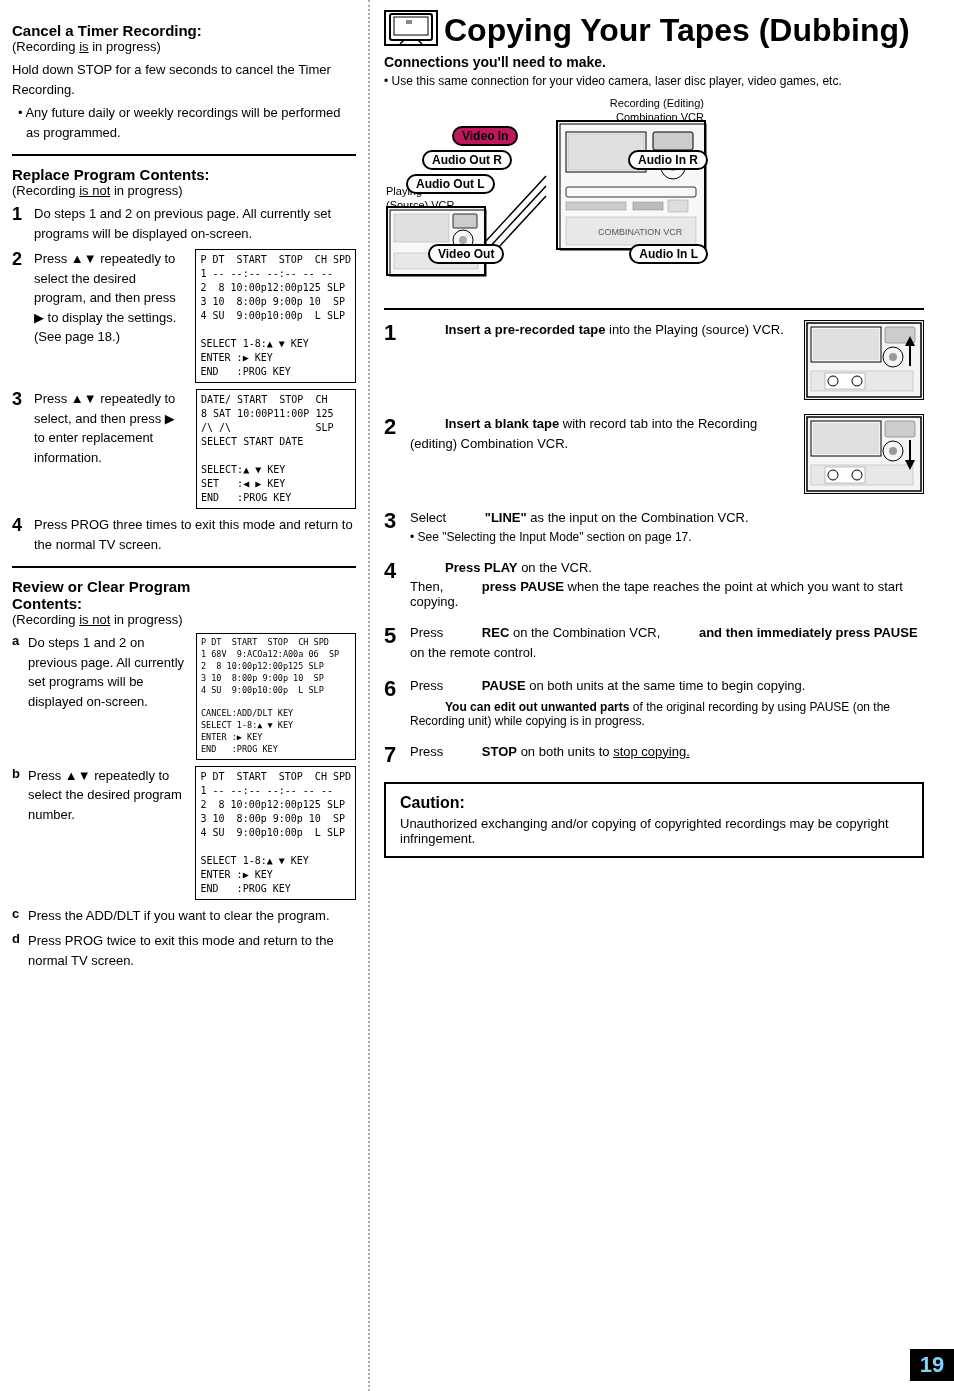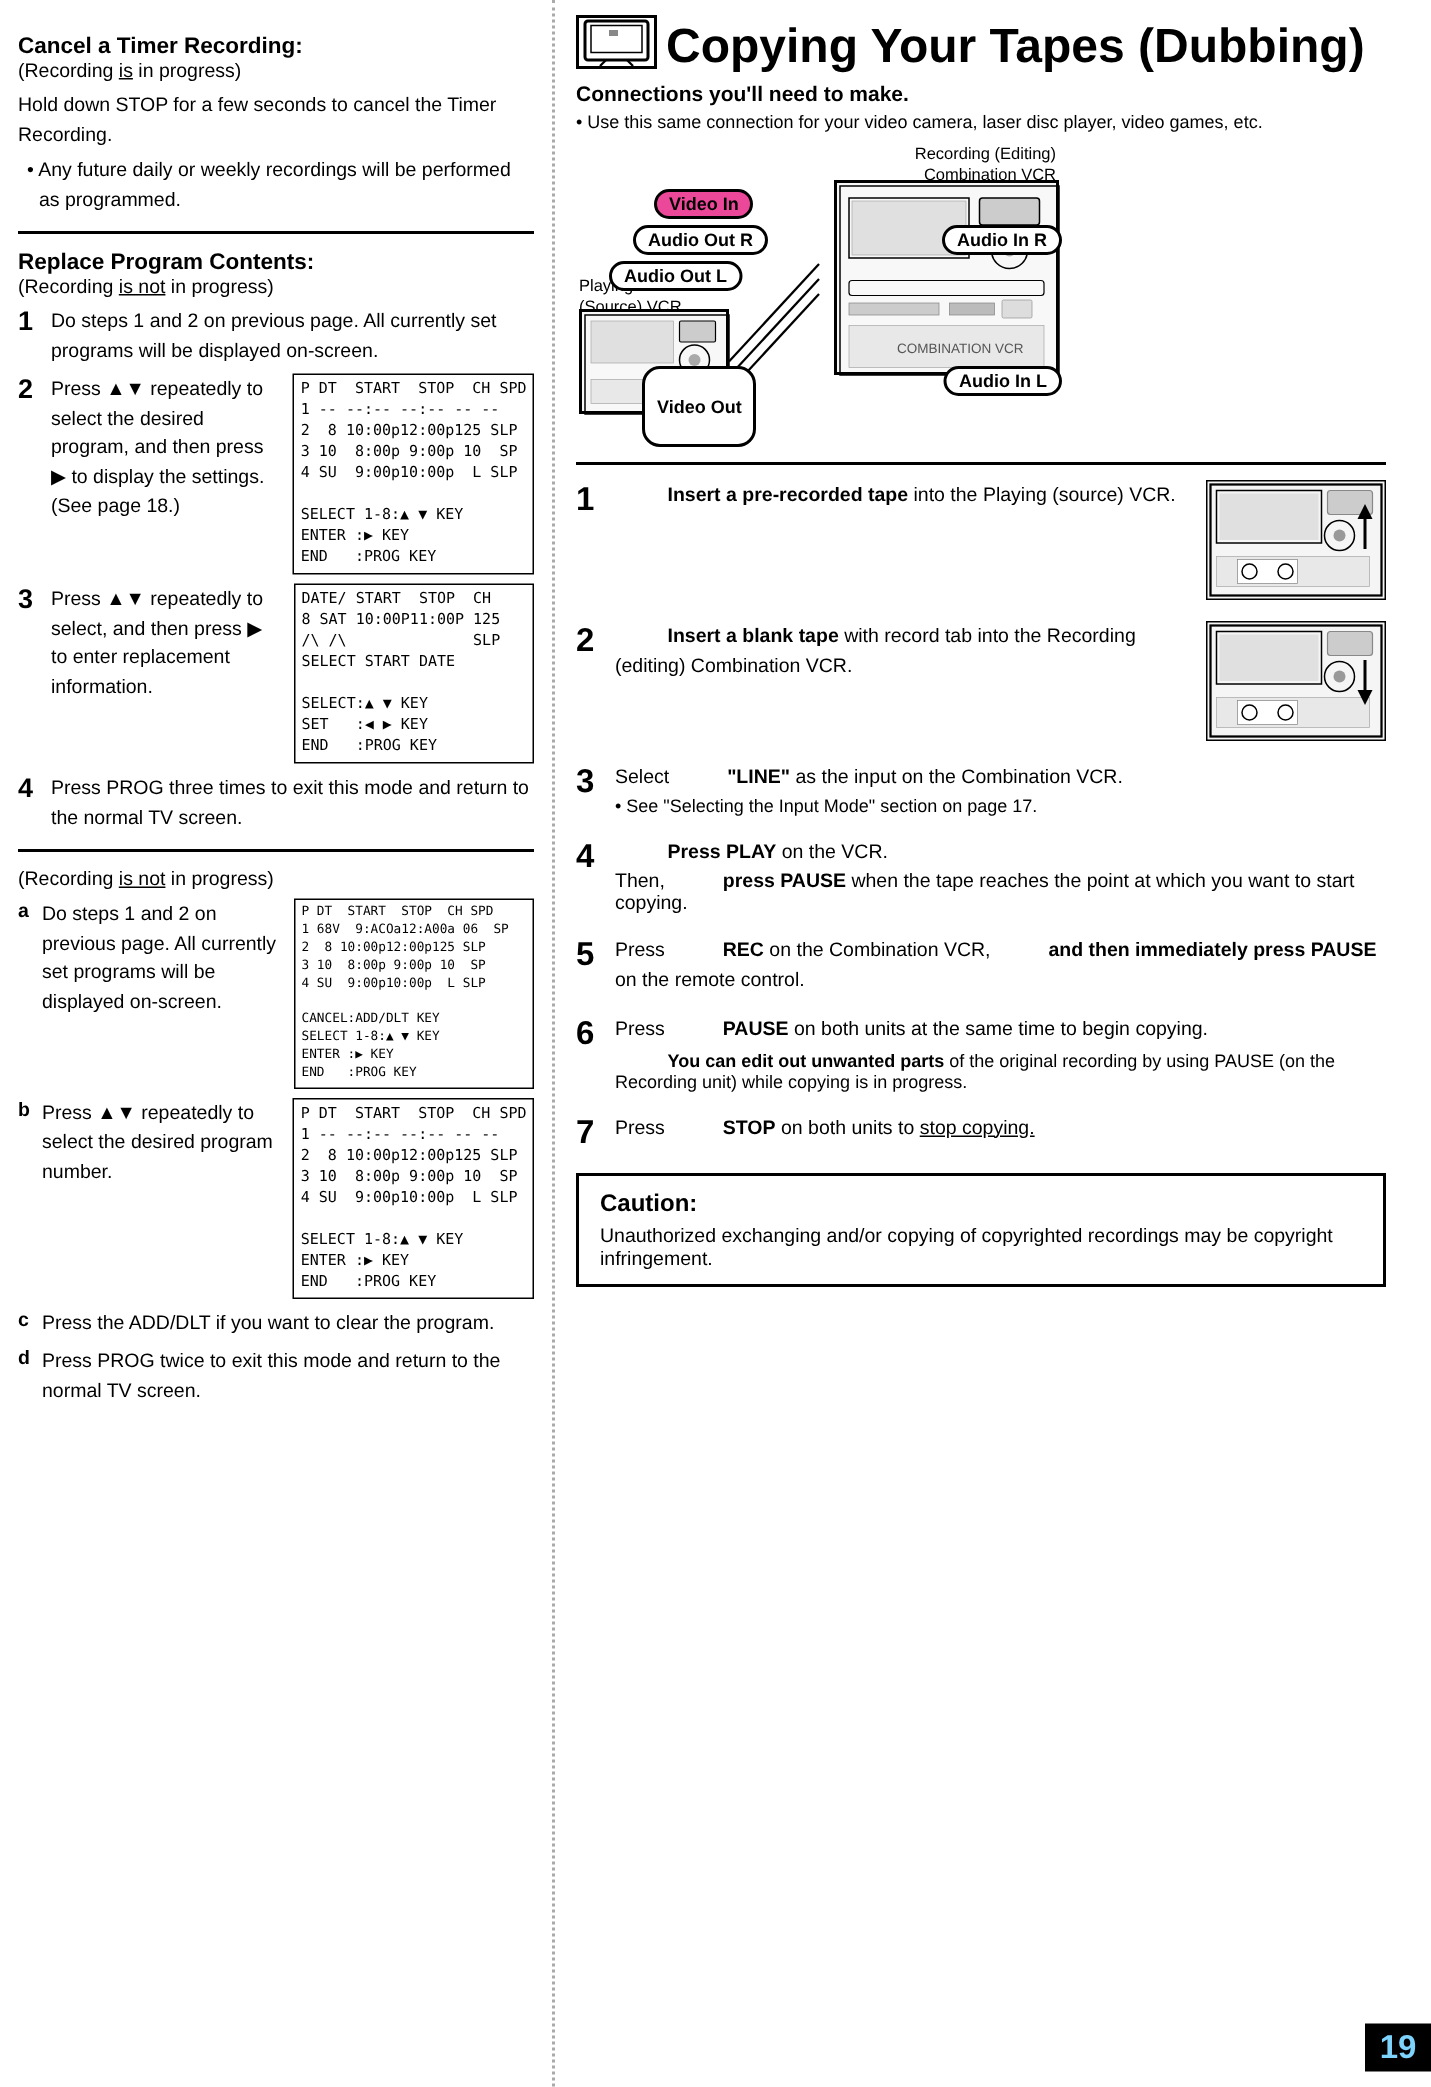--- a/index.html
+++ b/index.html
@@ -245,20 +245,21 @@
         <div class="step-num">4</div>
         <div class="step-content">
           <div class="step-text">Press PROG three times to exit this mode and return to the normal TV screen.</div>
         </div>
       </div>
     </div>
 
     <hr class="divider">
 
     <div class="section">
+      <div class="section-title">Review or Clear Program<br>Contents:</div>
       <div class="section-subtitle" style="margin-bottom:6px;">
         (Recording <span class="underline">is not</span> in progress)
       </div>
 
       <div class="lettered-step">
         <div class="letter-num">a</div>
         <div class="letter-content">
           <div class="letter-row">
             <div class="step-text">Do steps 1 and 2 on previous page. All currently set programs will be displayed on-screen.</div>
             <div class="screen-box" style="font-size:8.5px;">P DT  START  STOP  CH SPD
@@ -364,29 +365,29 @@
           </svg>
         </div>
 
         <svg style="position:absolute;top:0;left:0;" width="320" height="200" viewBox="0 0 320 200">
 
           <line x1="102" y1="145" x2="162" y2="80" stroke="#000" stroke-width="1.5"></line>
           <line x1="102" y1="155" x2="162" y2="90" stroke="#000" stroke-width="1.5"></line>
           <line x1="102" y1="165" x2="162" y2="100" stroke="#000" stroke-width="1.5"></line>
         </svg>
 
-        <div style="position:absolute; top:30px; left:52px; border:2px solid #000; border-radius:12px; padding:1px 8px; font-size:12px; font-weight:bold; background:#ec4899;">Video In</div>
+        <div style="position:absolute; top:30px; left:68px; border:2px solid #000; border-radius:12px; padding:1px 8px; font-size:12px; font-weight:bold; background:#be185d;">Video In</div>
 
         <div style="position:absolute; top:54px; left:38px; border:2px solid #000; border-radius:12px; padding:1px 8px; font-size:12px; font-weight:bold; background:#fff;">Audio Out R</div>
 
         <div style="position:absolute; top:78px; left:22px; border:2px solid #000; border-radius:12px; padding:1px 8px; font-size:12px; font-weight:bold; background:#fff;">Audio Out L</div>
 
         <div style="position:absolute; top:54px; right:6px; border:2px solid #000; border-radius:12px; padding:1px 8px; font-size:12px; font-weight:bold; background:#fff;">Audio In R</div>
 
-        <div style="position:absolute; top:148px; left:44px; border:2px solid #000; border-radius:12px; padding:18px 8px; font-size:12px; font-weight:bold; background:#fff;">Video Out</div>
+        <div style="position:absolute; top:148px; left:44px; border:2px solid #000; border-radius:12px; padding:1px 8px; font-size:12px; font-weight:bold; background:#fff;">Video Out</div>
 
         <div style="position:absolute; top:148px; right:6px; border:2px solid #000; border-radius:12px; padding:1px 8px; font-size:12px; font-weight:bold; background:#fff;">Audio In L</div>
 
       </div>
     </div>
 
     <hr class="divider" style="margin: 4px 0 10px 0;">
 
     <div class="r-step">
       <div class="r-step-num">1</div>

